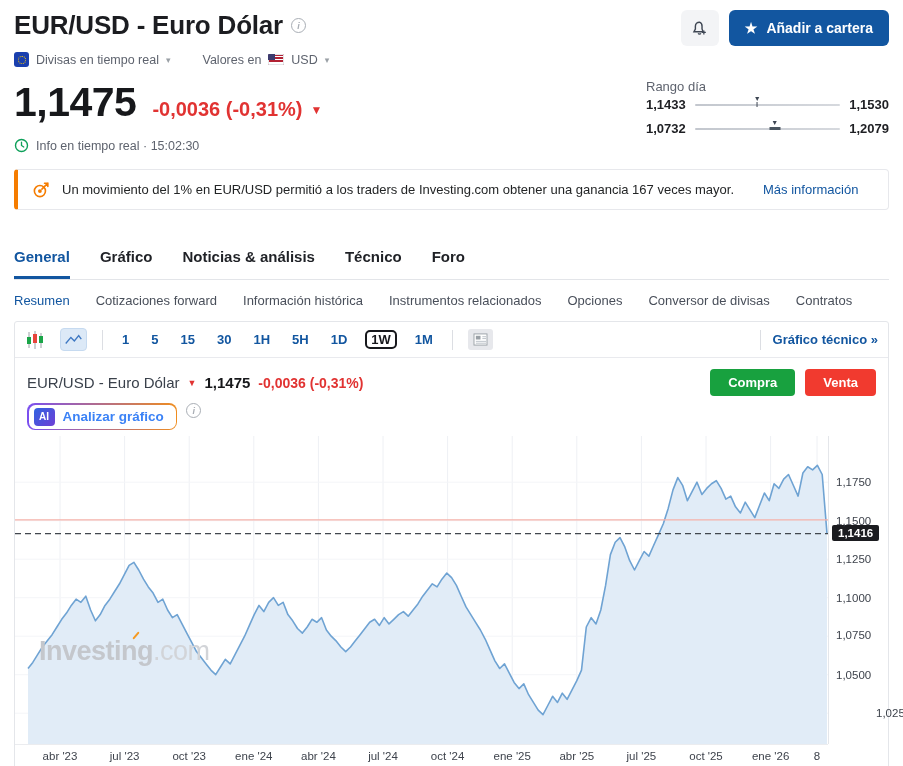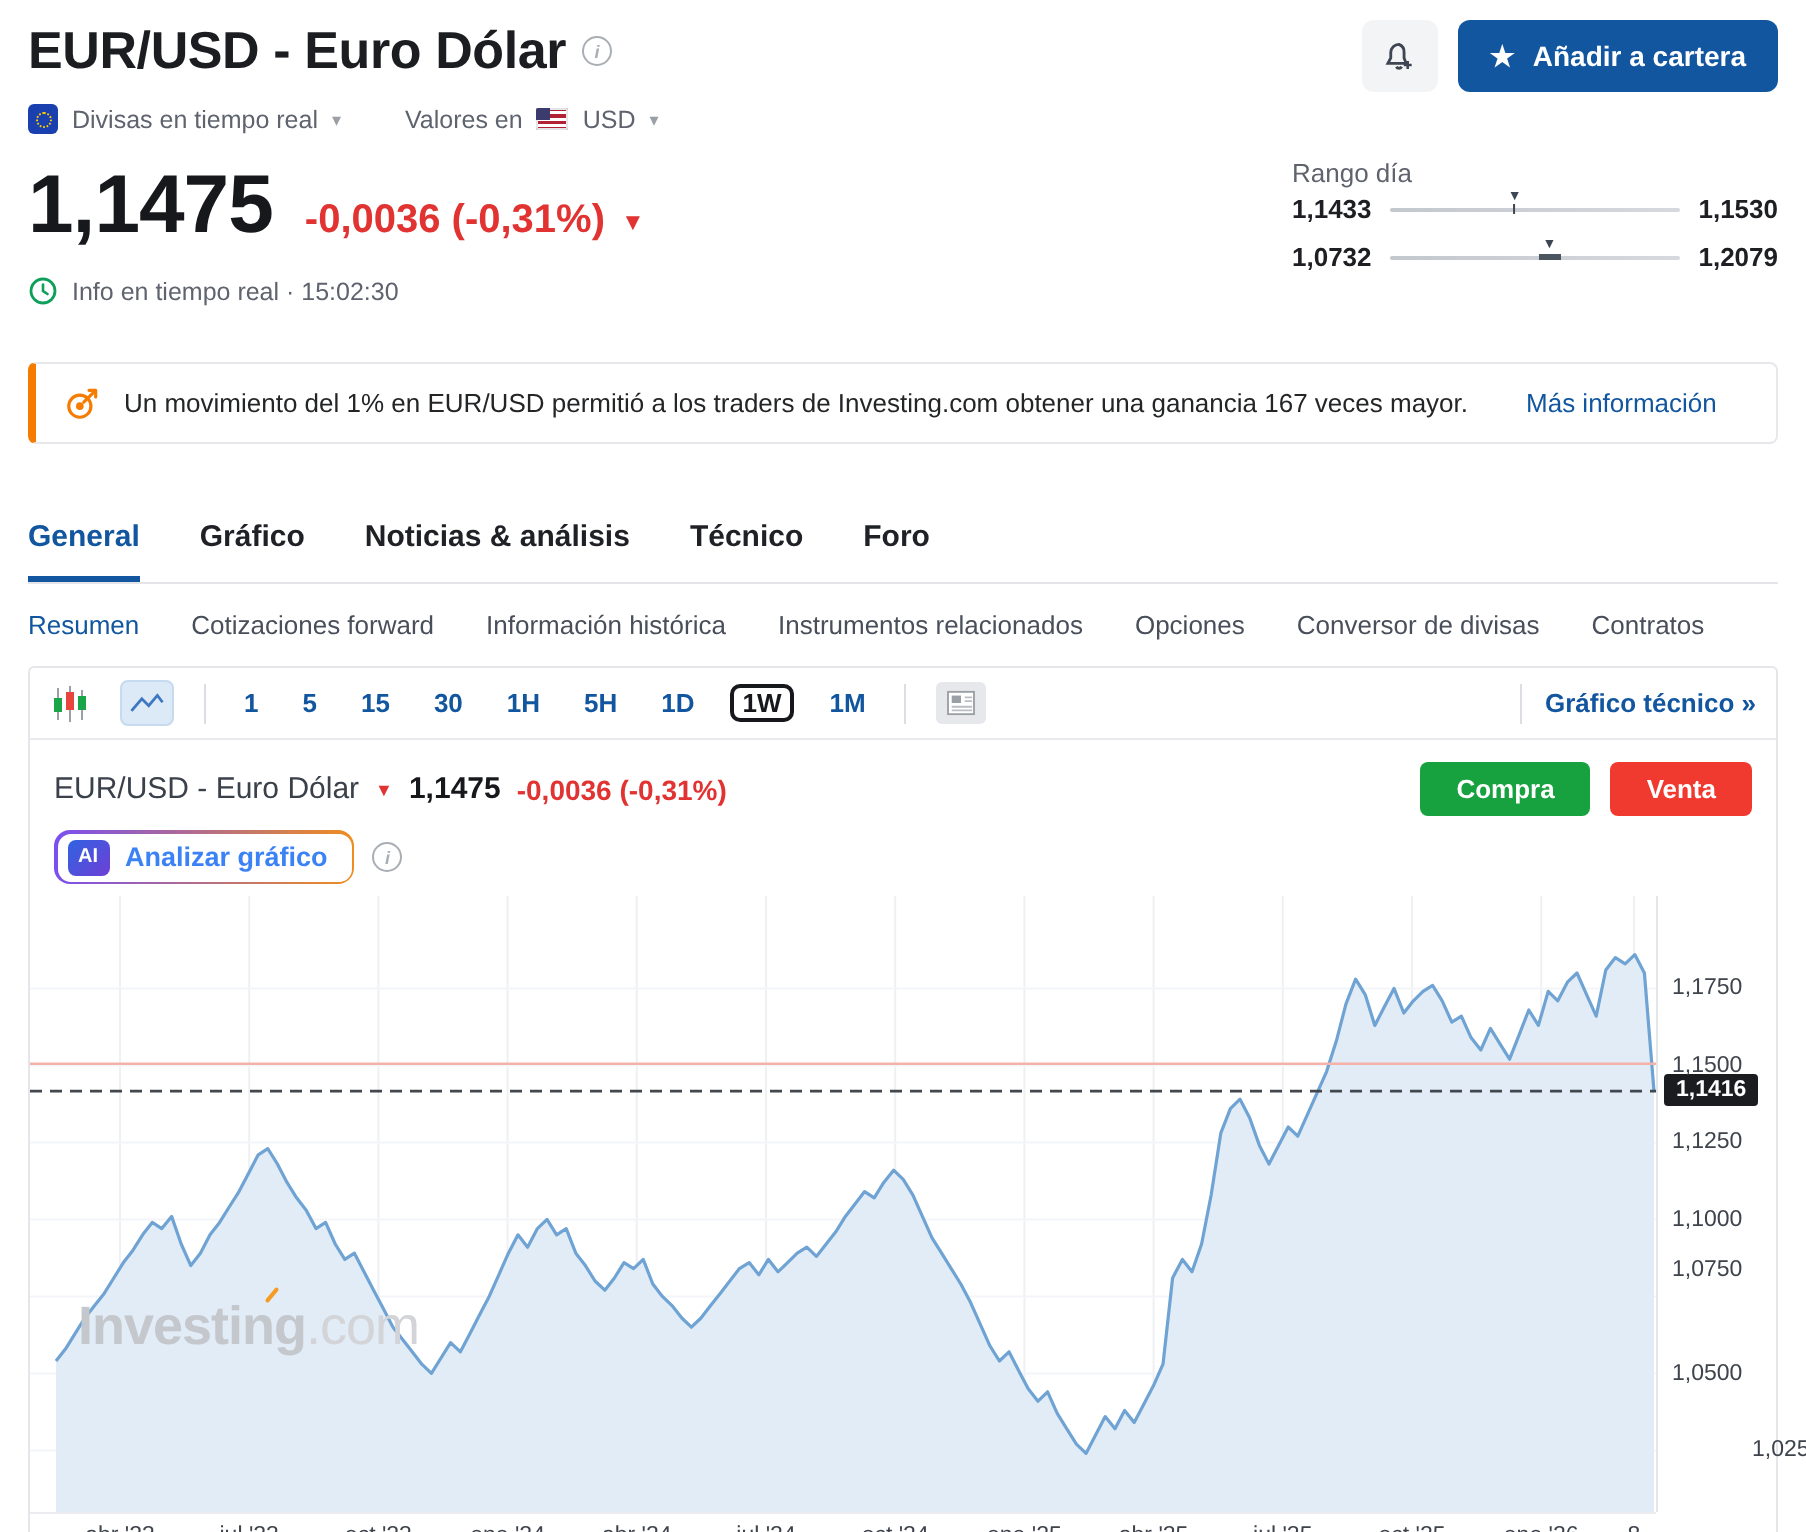--- a/index.html
+++ b/index.html
@@ -50,21 +50,21 @@
   .range-label { color:#5e636e; margin-bottom:3px; }
   .range-row { display:flex; align-items:center; gap:9px; margin-bottom:9px; }
   .range-val { font-weight:700; color:#1e1f23; white-space:nowrap; }
   .track { flex:1; height:2px; background:linear-gradient(90deg,#c3c7ce,#d6d9de); position:relative; border-radius:1px; }
   .marker { position:absolute; top:-9px; transform:translateX(-50%); display:flex; flex-direction:column; align-items:center; line-height:1; }
   .marker .tri { font-size:7px; color:#3e4653; }
   .marker .stem { width:1px; height:5px; background:#3e4653; }
   .marker .bar { width:11px; height:3px; background:#4a5560; margin-top:1px; }
 
   
-  .banner { margin-top:28px; border:1px solid #e7e8ec; border-left:4px solid #f57c00; border-radius:4px;
+  .banner { margin-top:16px; border:1px solid #e7e8ec; border-left:4px solid #f57c00; border-radius:4px;
     padding:10px 14px; display:flex; align-items:center; gap:11px; font-size:13px; color:#232526; background:#fff; }
   .banner-link { color:#1256a0; text-decoration:none; margin-left:18px; white-space:nowrap; }
 
   
   .tabs { display:flex; gap:30px; margin-top:30px; border-bottom:1px solid #e3e5e9; }
   .tab { font-size:15px; font-weight:700; color:#1f2126; padding:8px 0 11px; border-bottom:3px solid transparent; cursor:pointer; }
   .tab.active { color:#1256a0; border-bottom-color:#1256a0; }
   .subtabs { display:flex; gap:26px; margin-top:13px; }
   .subtab { font-size:13px; color:#494f5a; cursor:pointer; }
   .subtab.active { color:#1256a0; }
@@ -86,21 +86,21 @@
   .ch-name { font-size:15px; color:#3a414b; }
   .ch-arrow { color:#e13332; font-size:9px; }
   .ch-price { font-size:15px; font-weight:700; color:#17181b; }
   .ch-change { font-size:14px; font-weight:600; color:#e13332; }
   .ch-btns { margin-left:auto; display:flex; gap:10px; }
   .trade-btn { border:none; border-radius:4px; color:#fff; font-size:13px; font-weight:700;
     padding:6px 18px; cursor:pointer; font-family:"Liberation Sans", sans-serif; }
   .buy { background:#18a13f; }
   .sell { background:#f13a2f; }
 
-  .ai-row { display:flex; align-items:center; gap:9px; padding:5px 12px 6px; }
+  .ai-row { display:flex; gap:9px; padding:5px 12px 6px; }
   .ai-btn { background:linear-gradient(90deg,#7a4ff0,#ef8d1f); padding:1.5px; border-radius:8px; display:inline-flex; cursor:pointer; }
   .ai-inner { background:#fff; border-radius:6.5px; display:flex; align-items:center; gap:8px; padding:3px 12px 3px 5px; }
   .ai-badge { width:21px; height:18px; border-radius:4px; background:linear-gradient(135deg,#2f63e0,#6f3fd6);
     color:#fff; font-size:10px; font-weight:700; display:flex; align-items:center; justify-content:center; }
   .ai-label { color:#3b82f6; font-size:13.5px; font-weight:700; }
 
   
   .chart-wrap { position:relative; height:332px; }
   .plot { position:absolute; left:0; top:0; width:813px; height:308px; }
   .axis-right { position:absolute; left:813px; top:0; width:60px; height:308px; border-left:1px solid #e4e6ea; }
@@ -313,21 +313,21 @@
           <line x1="0" y1="97.6" x2="813" y2="97.6" stroke="#42474e" stroke-width="1.4" stroke-dasharray="6 4"></line>
         </svg>
       <div class="watermark">
         <span>Investing</span><span class="light">.com</span>
         <span class="wm-accent"></span>
       </div>
       <div class="axis-right" id="yaxis">
         <div class="price-badge" id="badge" style="top: 88.636px;">1,1416</div>
       <div class="ylab" style="top: 277.2px; margin-left: 40px;">1,0250</div>
           <div class="ylab" style="top: 238.7px;">1,0500</div>
-          <div class="ylab" style="top: 187px; text-align: right;">1,0750</div>
+          <div class="ylab" style="top: 199px; text-align: right;">1,0750</div>
           <div class="ylab" style="top: 161.7px;">1,1000</div>
           <div class="ylab" style="top: 123.2px;">1,1250</div>
           <div class="ylab" style="top: 84.7px;">1,1500</div>
           <div class="ylab" style="top: 46.2px;">1,1750</div>
         </div>
       <div class="x-axis" id="xaxis">
           <div class="xlab" style="left: 45px;">abr '23</div>
           <div class="xlab" style="left: 109.6px;">jul '23</div>
           <div class="xlab" style="left: 174.2px;">oct '23</div>
           <div class="xlab" style="left: 238.8px;">ene '24</div>

